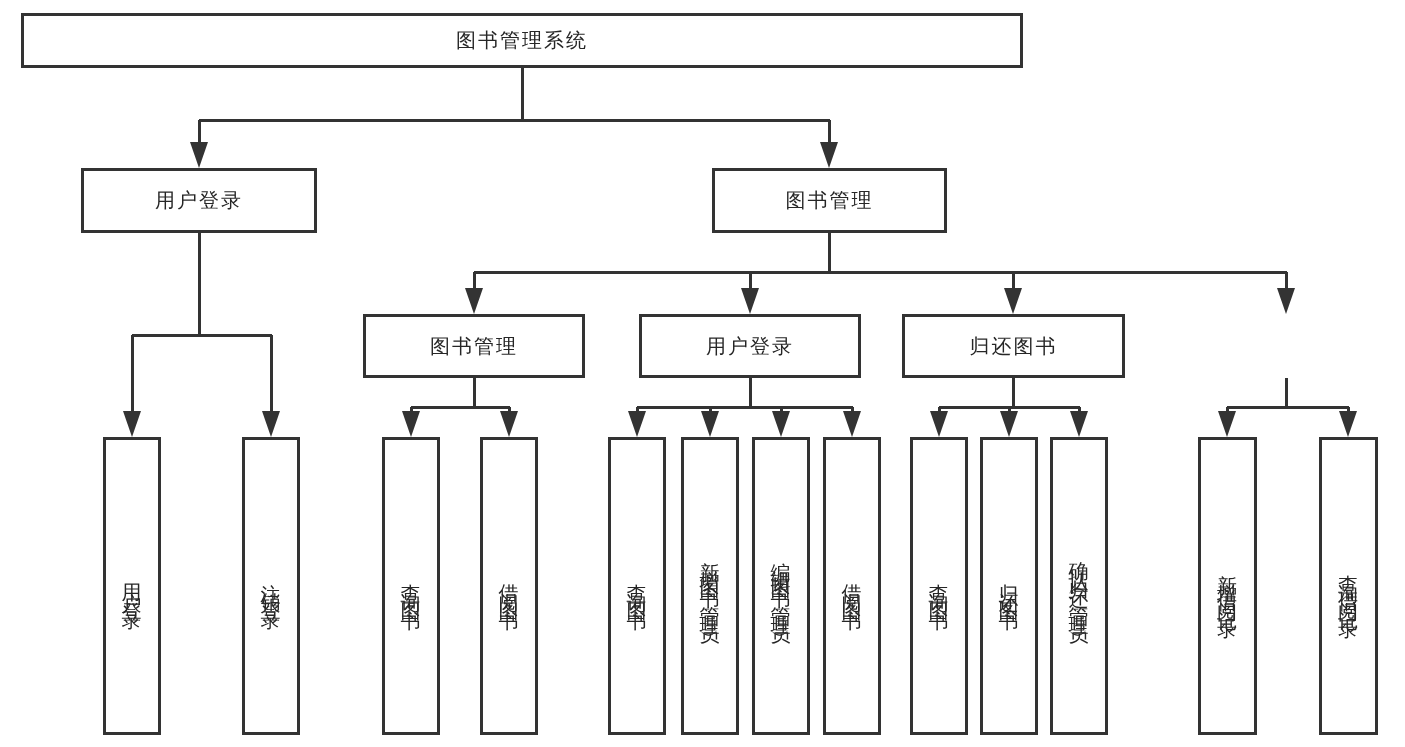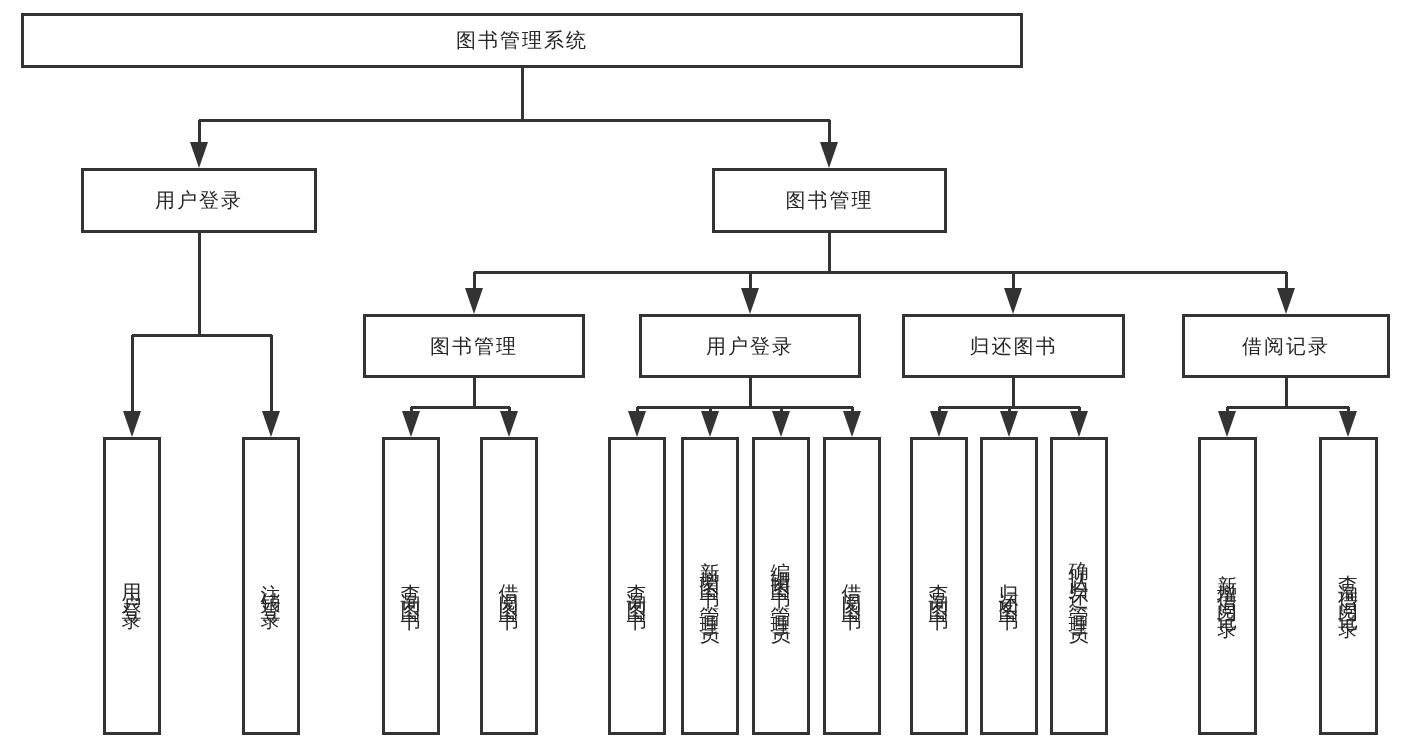--- a/index.html
+++ b/index.html
@@ -89,23 +89,20 @@
 
   <div class="node h" id="n-new-book">
     <span>图书管理</span>
   </div>
   <div class="node h" id="n-book-borrow">
     <span>用户登录</span>
   </div>
   <div class="node h" id="n-current">
     <span>归还图书</span>
   </div>
-  <div class="node h" id="n-record">
-    <span>借阅记录</span>
-  </div>
 
   <div class="node v leaf" id="l-user-login">
     <span>用户登录</span>
   </div>
   <div class="node v leaf" id="l-logout">
     <span>注销登录</span>
   </div>
   <div class="node v leaf" id="l-nb-query">
     <span>查询图书</span>
   </div>

